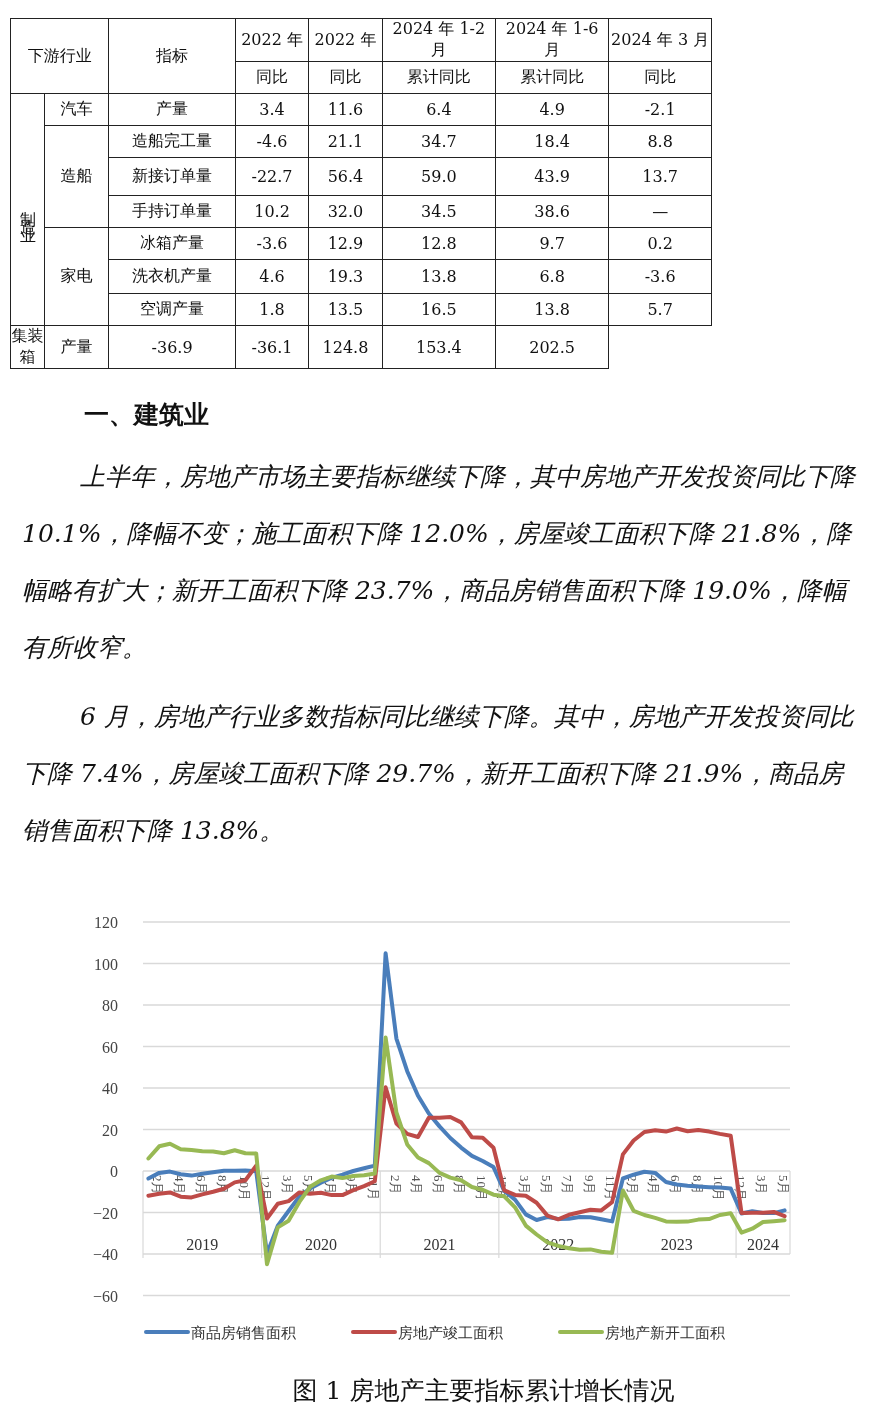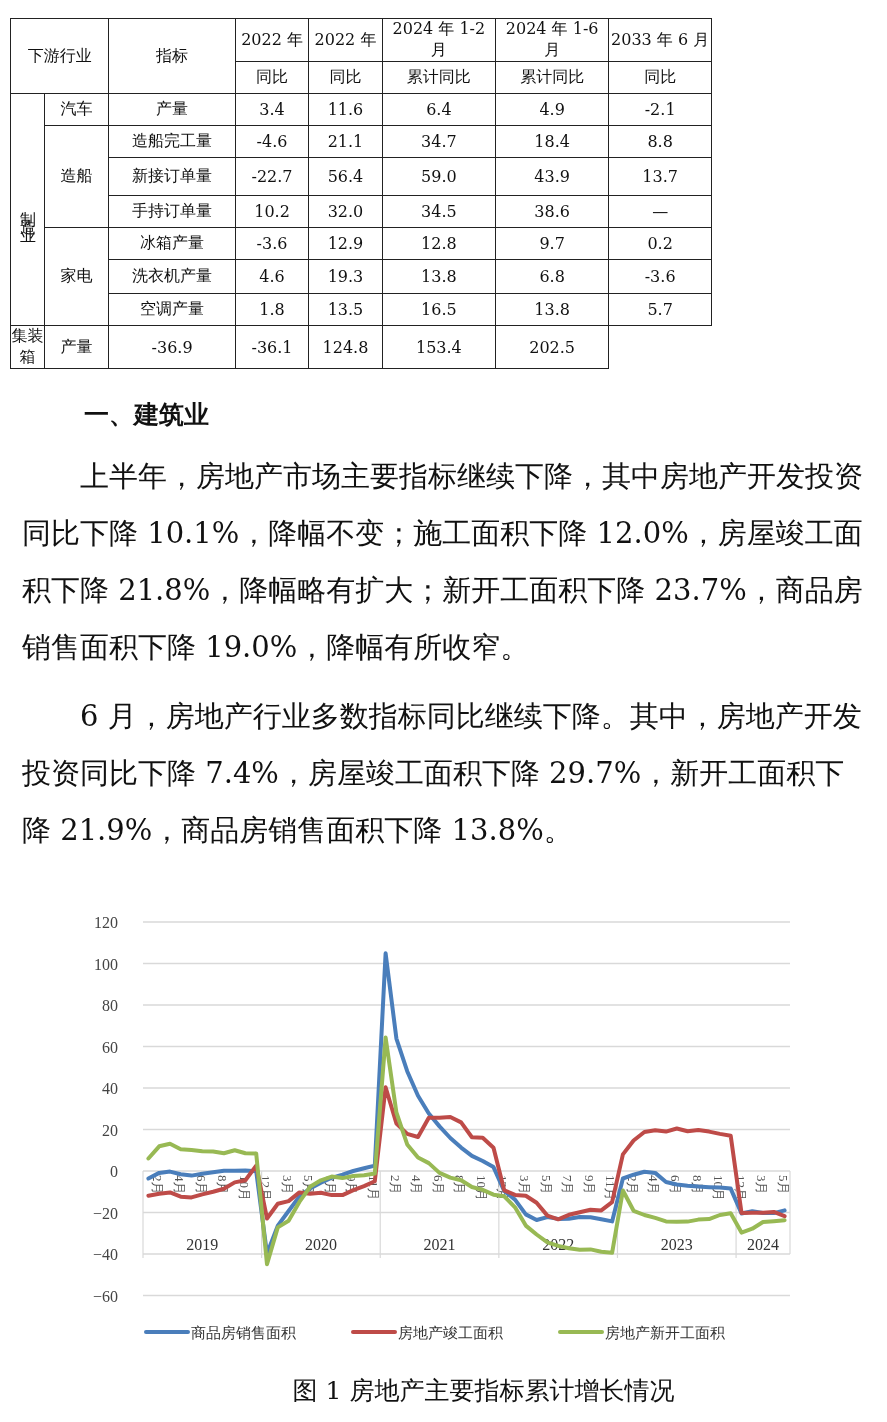--- a/index.html
+++ b/index.html
@@ -4,38 +4,38 @@
 <style>
   html, body { margin:0; padding:0; background:#ffffff; }
   body { width:887px; height:1422px; position:relative; overflow:hidden;
          font-family:"DejaVu Serif", "Liberation Serif", serif; color:#111; }
   table.data { position:absolute; left:10px; top:18px; width:702px; border-collapse:collapse;
                font-size:16px; }
   table.data td { border:1px solid #222; text-align:center; height:31px; padding:0; }
   table.data td.vert { writing-mode:vertical-rl; text-orientation:upright; letter-spacing:8px; }
   .heading { position:absolute; left:84px; top:398px; font-size:25px; font-weight:bold;
              font-family:Liberation Mono, monospace; }
-  .para { position:absolute; left:22px; width:845px; font-size:29px; line-height:57px; }
+  .para { position:absolute; left:22px; width:845px; font-size:25px; line-height:57px;font-style:italic; }
   .para .indent { display:inline-block; width:58px; }
   .chart { position:absolute; left:0; top:900px; width:887px; height:470px; }
   .caption { position:absolute; left:0; width:887px; top:1374px; text-align:center; font-size:25px;margin-left:40px; }
 </style>
 </head>
 <body>
 
 <table class="data">
   <tbody>
       <tr style="height:40px">
     <td rowspan="2" colspan="2" style="width:122px">下游行业</td>
     <td rowspan="2" style="width:162px">指标</td>
     <td style="width:86px">2022 年</td>
     <td style="width:84px">2022 年</td>
     <td style="width:141px">2024 年 1-2 月</td>
     <td style="width:141px">2024 年 1-6 月</td>
-    <td style="width:128px">2033 年 6 月</td>
+    <td style="width:128px">2024 年 3 月</td>
   </tr>
   <tr>
     <td>同比</td>
     <td>同比</td>
     <td>累计同比</td>
     <td>累计同比</td>
     <td>同比</td>
   </tr>
   <tr>
     <td rowspan="7" class="vert" style="width:38px">制造业</td>

